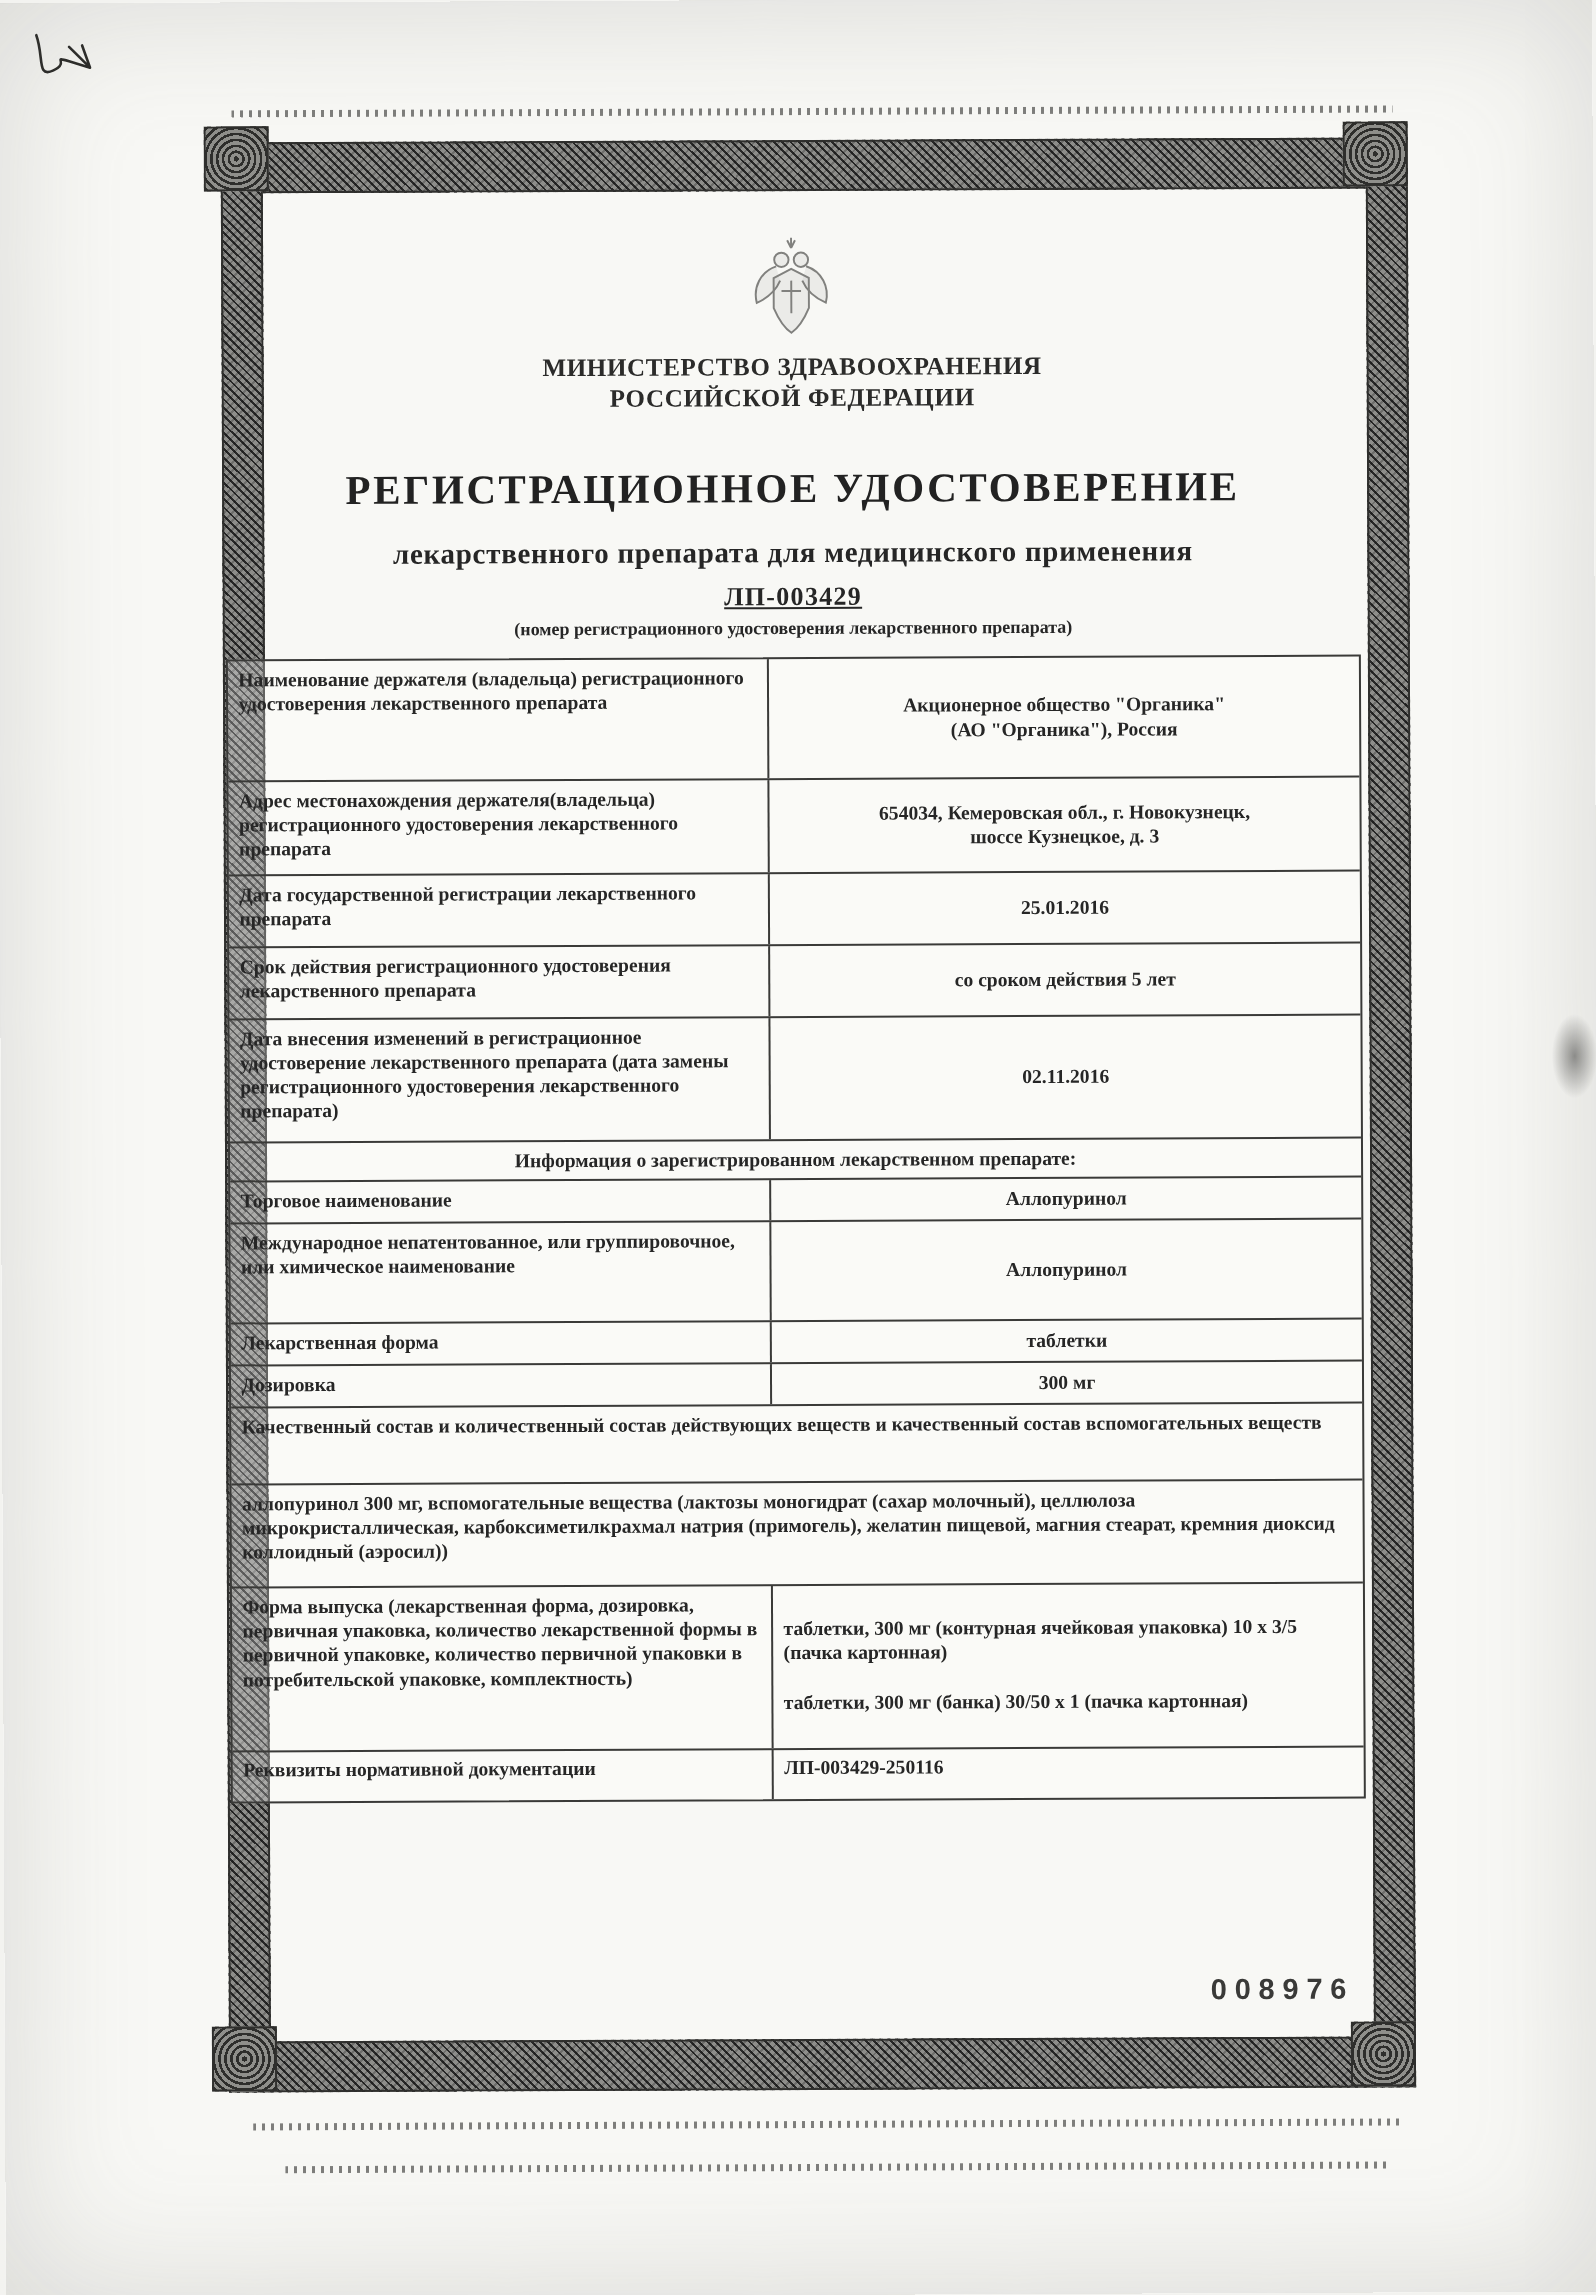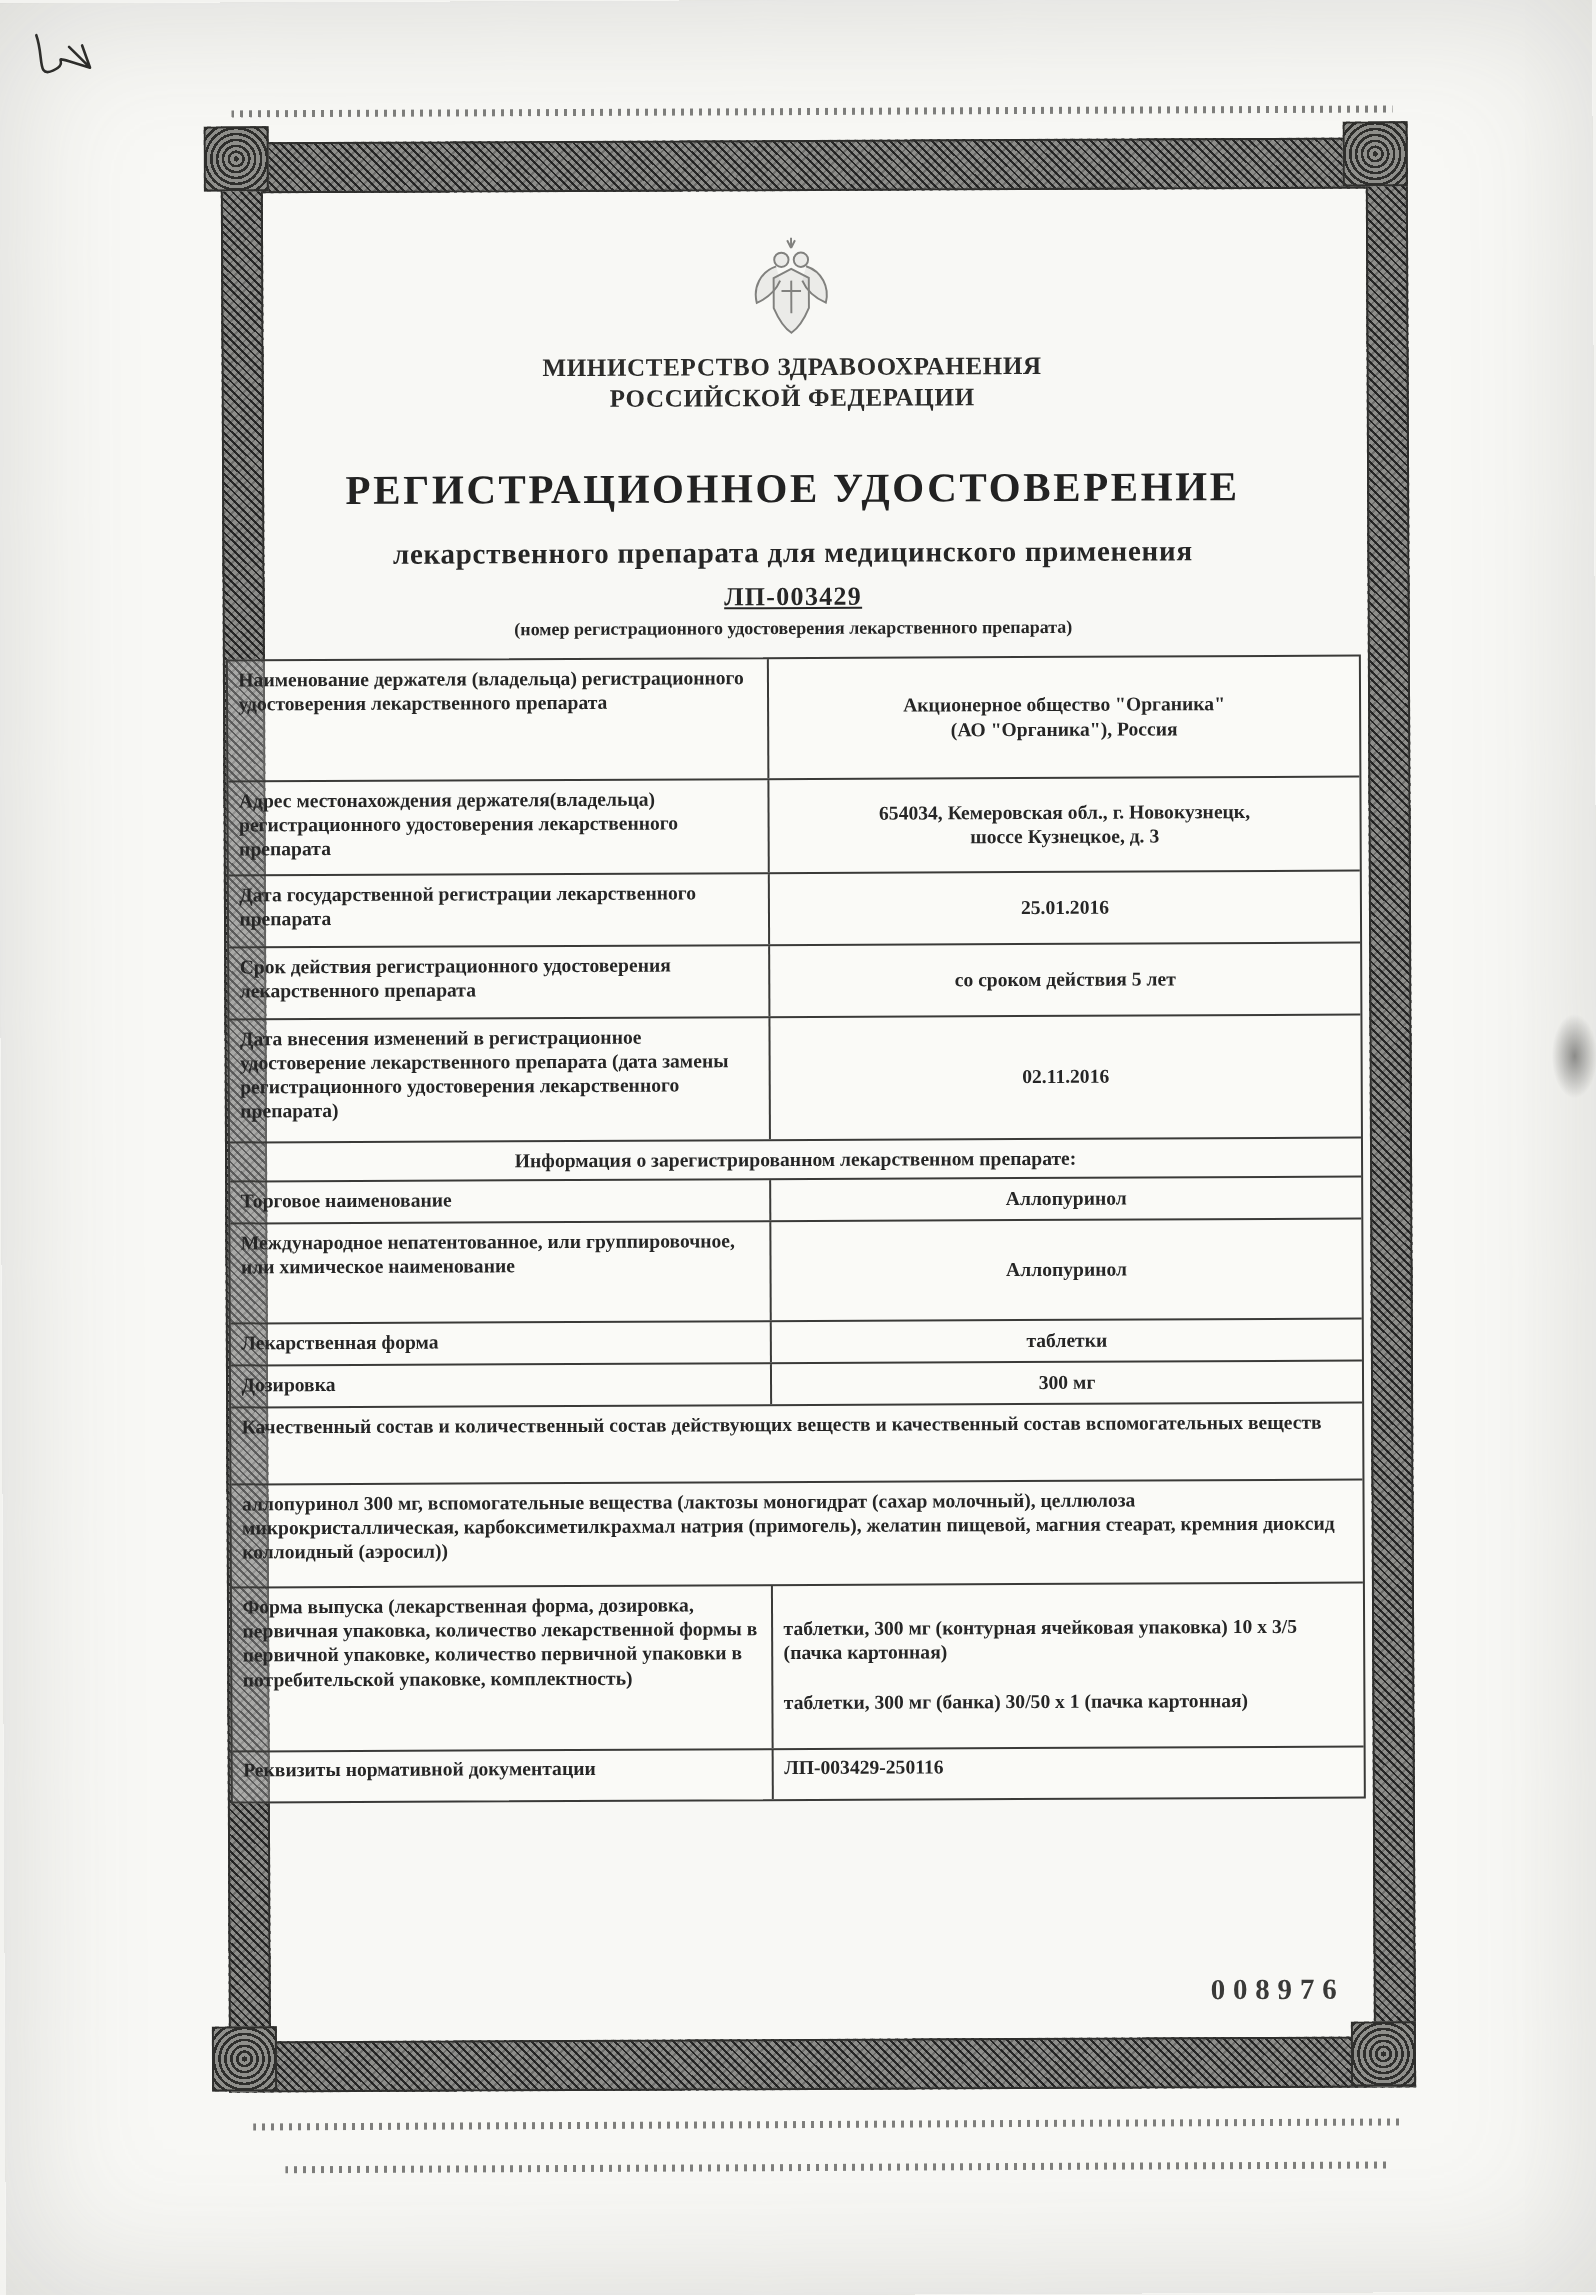--- a/index.html
+++ b/index.html
@@ -90,21 +90,21 @@
   .r-form{min-height:42px;}
   .r-dose{min-height:42px;}
   .r-comp-h{min-height:77px;}
   .r-comp-t{min-height:103px;}
   .r-release{min-height:150px;}
   .r-norm{min-height:51px;}
   .release-line{margin-bottom:1.3px;}
 
   .serial{
     position:absolute;left:1206px;top:1975px;
-    font-family:Liberation Serif, serif;font-size:29px;font-weight:700;
+    font-family:Liberation Sans, sans-serif;font-size:29px;font-weight:700;
     letter-spacing:7.8px;color:#3a3a38;
   }
 </style>
 </head>
 <body>
 
 <div class="sheet">
 
   <div class="band band-top"></div>
   <div class="band band-bottom"></div>

